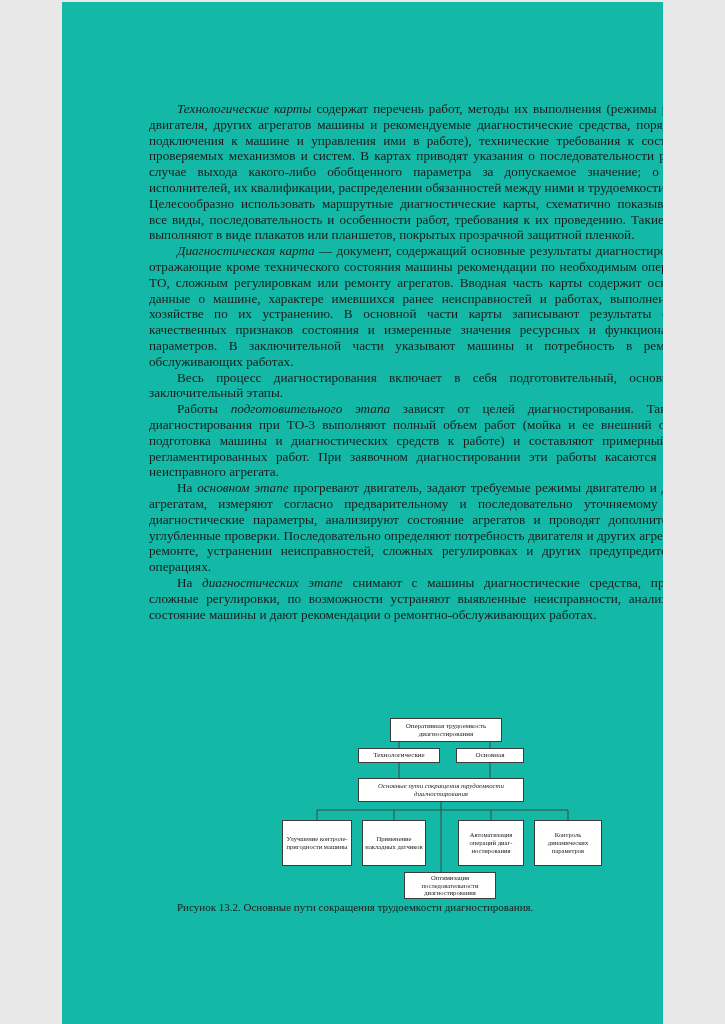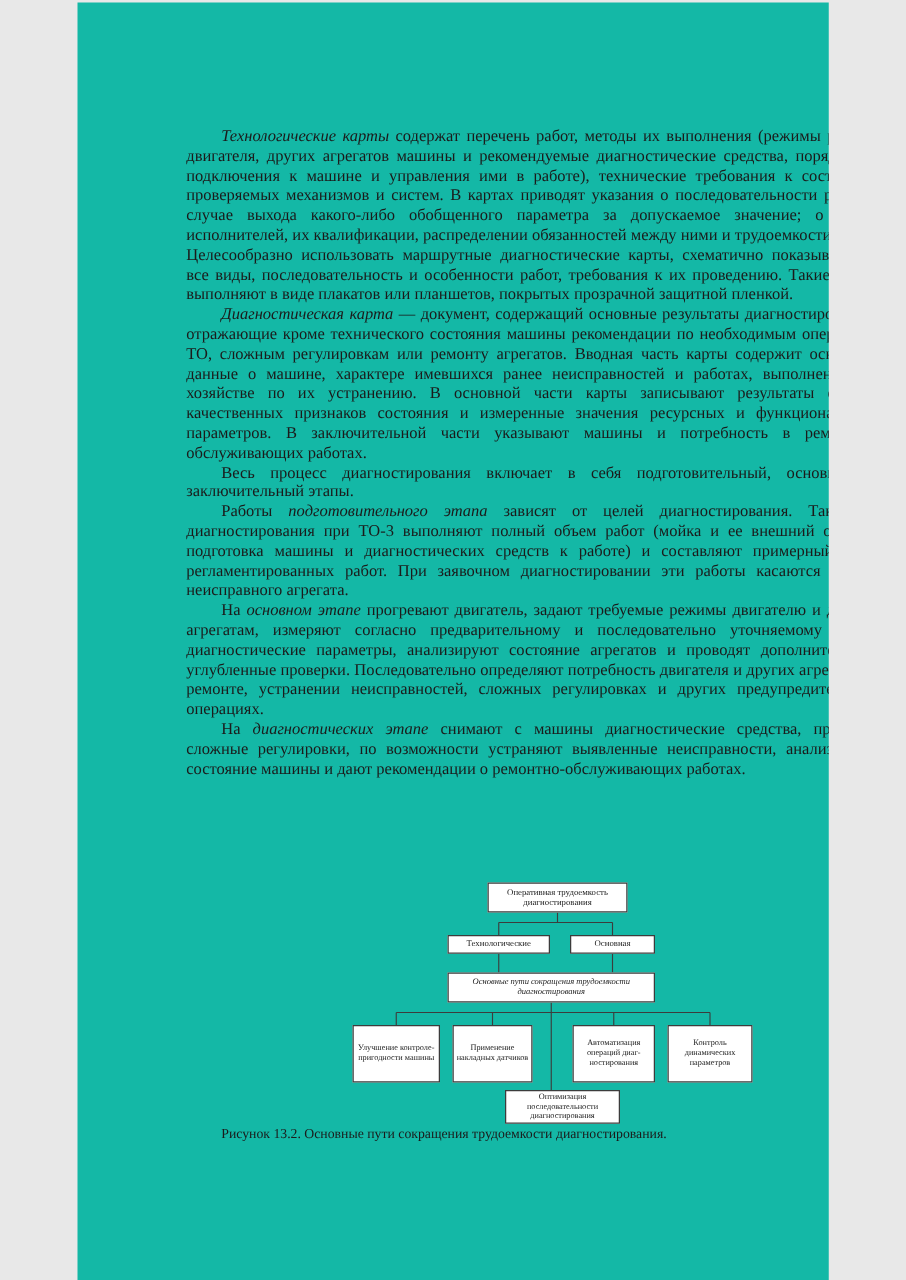--- a/index.html
+++ b/index.html
@@ -40,21 +40,21 @@
     border: 1px solid #3c3c3c;
     background: #ffffff;
     display: flex;
     align-items: center;
     justify-content: center;
     text-align: center;
     font-size: 6.6px;
     line-height: 1.18;
     padding: 1px 2px;
   }
-  .dbox.root   { left: 112px; top: 2px;   width: 112px; height: 24px; font-size: 7px; text-align: center; }
+  .dbox.root   { left: 112px; top: 14px;   width: 112px; height: 24px; font-size: 7px; text-align: center; }
   .dbox.aux    { left: 80px;  top: 44px;  width: 82px;  height: 15px; font-size: 7px; }
   .dbox.main   { left: 178px; top: 44px;  width: 68px;  height: 15px; font-size: 7px; }
   .dbox.ways   { left: 80px;  top: 74px;  width: 166px; height: 24px; font-style: italic; font-size: 6.8px; }
   .dbox.leaf1  { left: 4px;   top: 116px; width: 70px;  height: 46px; }
   .dbox.leaf2  { left: 84px;  top: 116px; width: 64px;  height: 46px; }
   .dbox.leaf3  { left: 180px; top: 116px; width: 66px;  height: 46px; }
   .dbox.leaf4  { left: 256px; top: 116px; width: 68px;  height: 46px; }
   .dbox.bottom { left: 126px; top: 168px; width: 92px;  height: 27px; }
 
   .caption {

